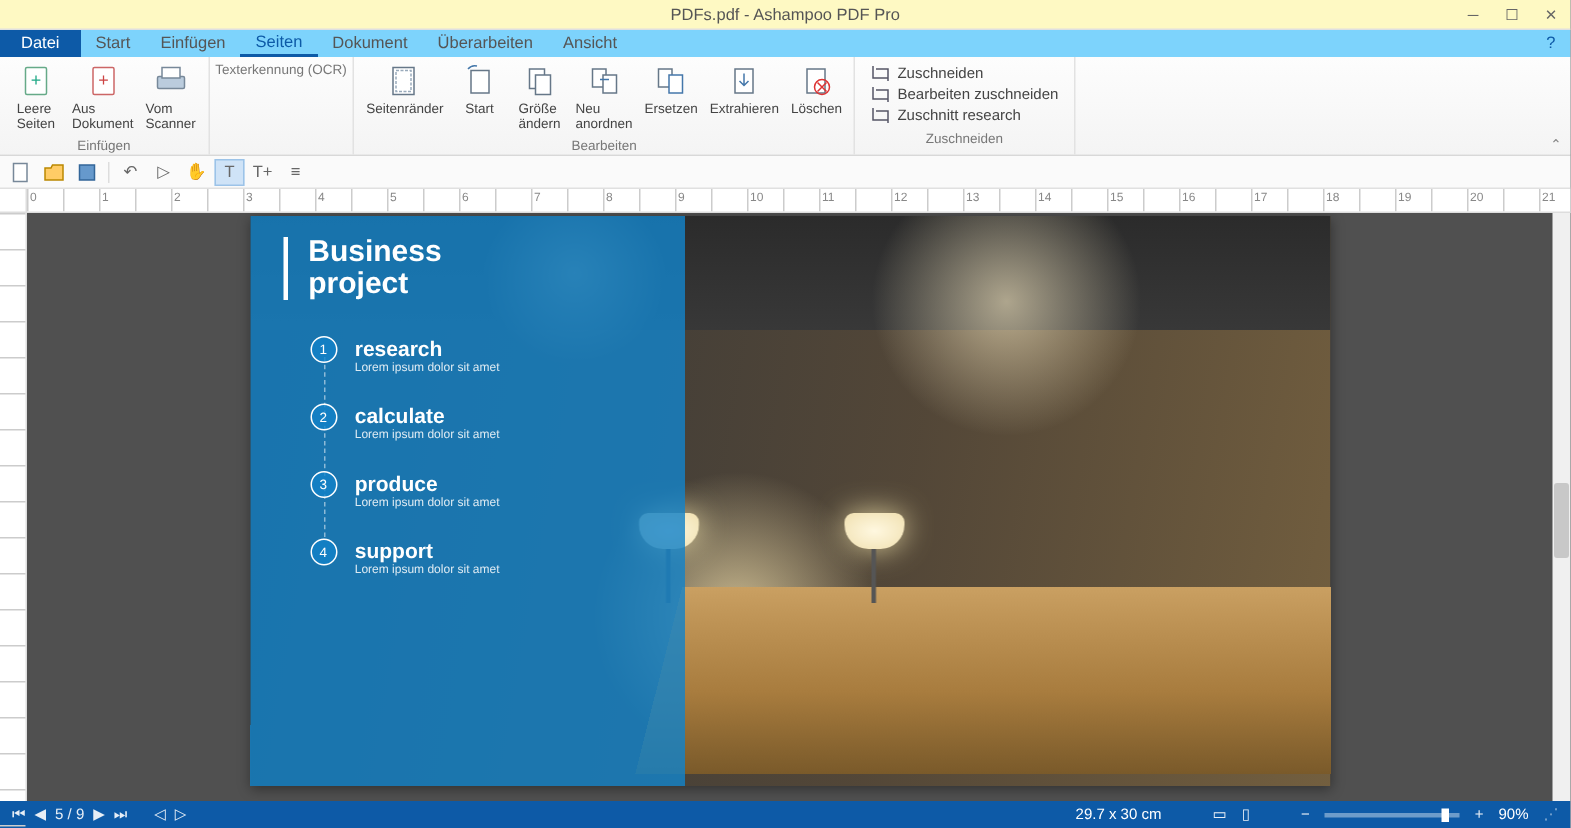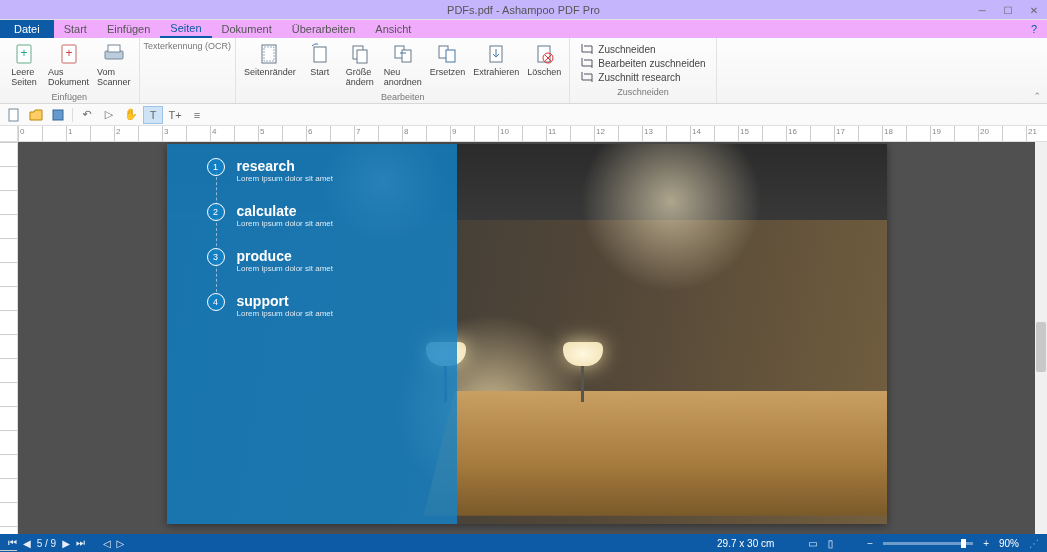--- a/index.html
+++ b/index.html
@@ -1,24 +1,24 @@
 <!DOCTYPE html>
 <html><head>
 <meta charset="utf-8">
 <style>
 * { margin: 0; padding: 0; box-sizing: border-box; font-family: "Segoe UI", Tahoma, sans-serif; }
 body { width: 1047px; height: 552px; background: #fff; display: flex; flex-direction: column; overflow: hidden; }
 
 
-.titlebar { height: 20px; background: #c4b5fd; display: flex; align-items: center; justify-content: center; position: relative; font-size: 11px; color: #555; border-bottom: 1px solid #e0e0e0; }
+.titlebar { height: 20px; background: #fef9c3; display: flex; align-items: center; justify-content: center; position: relative; font-size: 11px; color: #555; border-bottom: 1px solid #e0e0e0; }
 .titlebar .wincontrols { position: absolute; right: 0; top: 0; display: flex; }
 .titlebar .wincontrols div { width: 26px; height: 20px; display: flex; align-items: center; justify-content: center; color: #666; font-size: 10px; cursor: pointer; }
 
 
-.menu { height: 18px; background: #f0abfc; display: flex; align-items: stretch; font-size: 11px; }
+.menu { height: 18px; background: #7dd3fc; display: flex; align-items: stretch; font-size: 11px; }
 .menu .tab { padding: 0 10px; display: flex; align-items: center; color: #555; cursor: pointer; }
 .menu .tab.file { background: #0d5aa7; color: #fff; padding: 0 14px; }
 .menu .tab.active { border-bottom: 2px solid #0d5aa7; color: #0d5aa7; }
 .menu .help { margin-left: auto; padding: 0 10px; color: #0d5aa7; display: flex; align-items: center; }
 
 
 .ribbon { height: 66px; background: linear-gradient(#fdfdfd, #f4f4f4); border-bottom: 1px solid #d8d8d8; display: flex; position: relative; }
 .rgroup { display: flex; flex-direction: column; align-items: stretch; border-right: 1px solid #e2e2e2; padding: 2px 4px 0; }
 .rgroup .row { display: flex; align-items: flex-start; flex: 1; }
 .rgroup .glabel { font-size: 9px; color: #777; text-align: center; padding: 1px 0; }
@@ -356,20 +356,24 @@
         <div class="lamp a">
             <div class="shade"></div>
             <div class="pole"></div>
           </div>
         <div class="lamp b">
             <div class="shade"></div>
             <div class="pole"></div>
           </div>
       </div>
       <div class="overlay">
+        <div class="title">
+          <span>Business</span><br>
+          <span>project</span>
+        </div>
         <div class="steps" id="steps">
             <div class="step">
               <div class="num">1</div>
     <div class="txt">
                 <h4>research</h4>
     <p>Lorem ipsum dolor sit amet</p>
               </div>
             </div>
             <div class="step">
               <div class="num">2</div>

